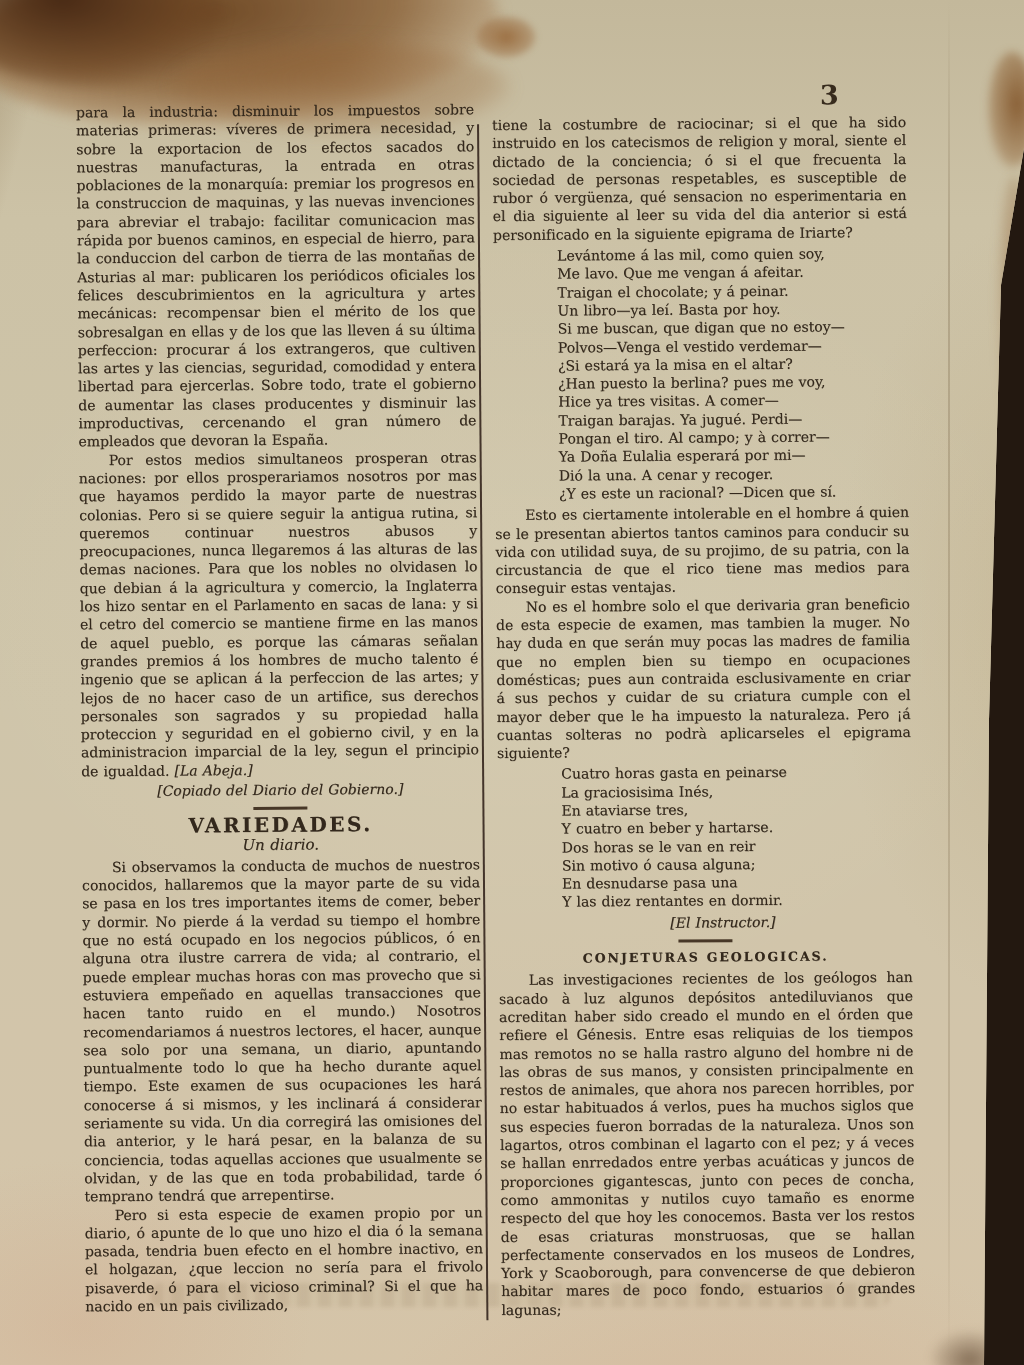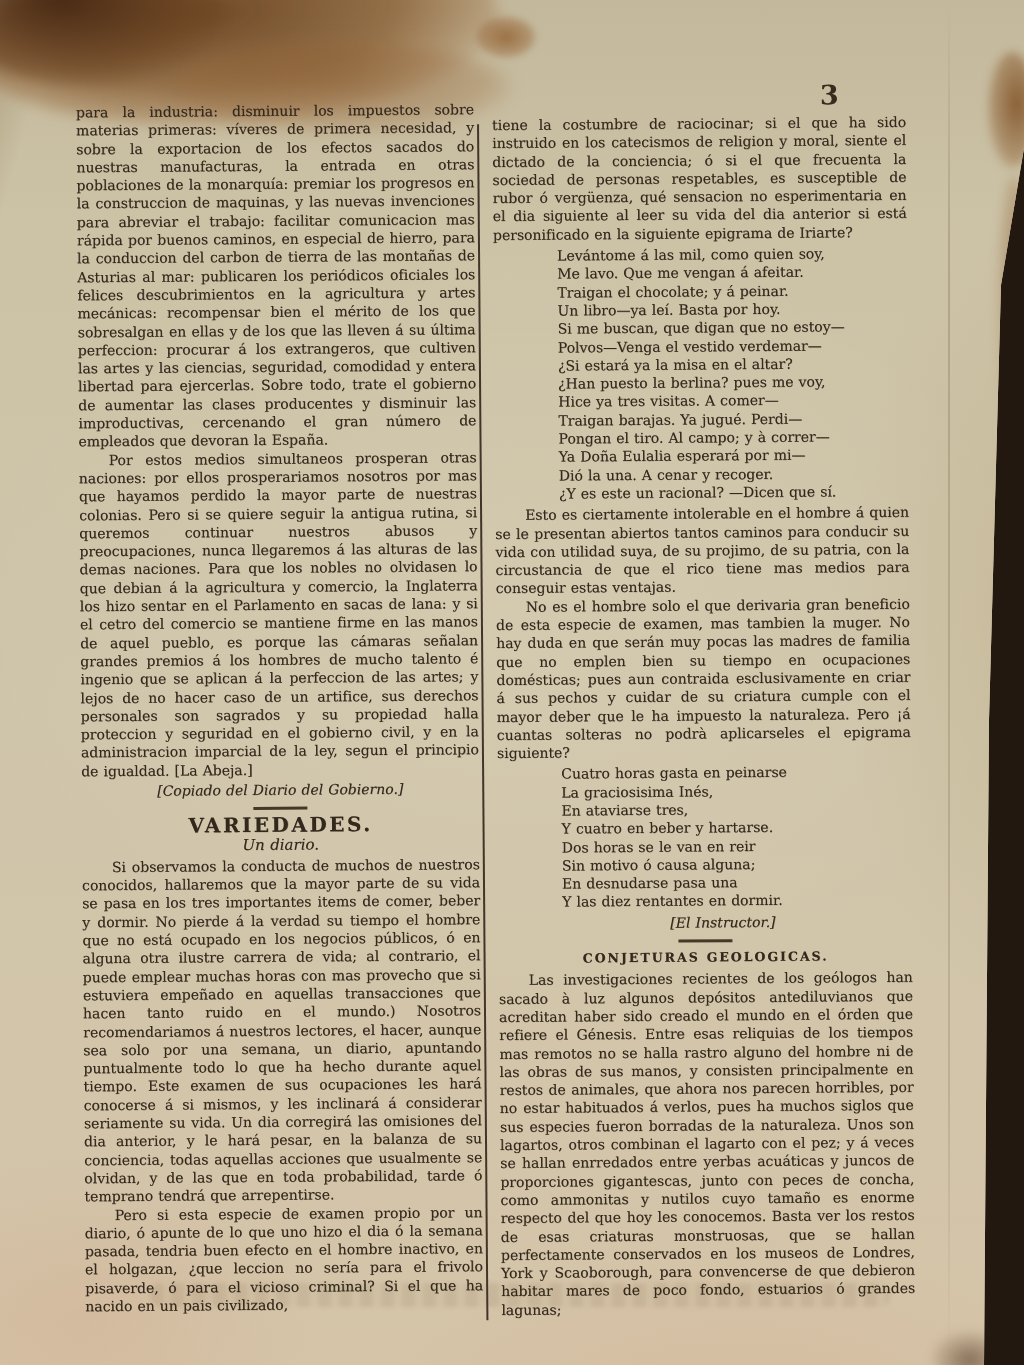--- a/index.html
+++ b/index.html
@@ -53,21 +53,21 @@
     transform:rotate(-0.45deg);transform-origin:500px 120px;color:#33281c;}
   .pagenum{position:absolute;left:820px;top:82px;font-weight:bold;font-size:27px;letter-spacing:1px;color:#372b1d;}
   .col{position:absolute;text-align:justify;font-size:14px;line-height:18.3px;
     word-spacing:0.6px;hyphens:auto;
     text-shadow:0.3px 0.3px 0.5px rgba(52,40,26,.45);}
   .col-left{left:76px;top:100px;width:398px;}
   .col-right{left:492px;top:116px;width:414px;}
   .vrule{position:absolute;left:477px;top:124px;width:2px;height:1196px;background:#43342a;}
   p{margin:0;}
   .indent{text-indent:30px;}
-  .ital{margin-top:16px;}
+  .ital{font-style:italic;margin-top:16px;}
   .center-line{text-align:center;font-style:italic;margin:2px 0 1px;}
   .rule{width:54px;height:3px;background:#473727;margin:8px auto 6px;}
   .heading{text-align:center;font-size:20px;font-weight:bold;letter-spacing:2.5px;margin:6px 0 1px;}
   .subtitle{text-align:center;font-style:italic;font-size:15px;margin:1px 0 3px;}
   .heading2{text-align:center;font-size:12.5px;font-weight:bold;letter-spacing:2px;margin:6px 0 3px;}
   .poem{margin:3px 0 3px 64px;white-space:pre-line;text-align:left;text-indent:0;}
   .attribution-right{margin:0 0 2px 172px;font-style:italic;text-align:left;}
 </style>
 </head>
 <body>

